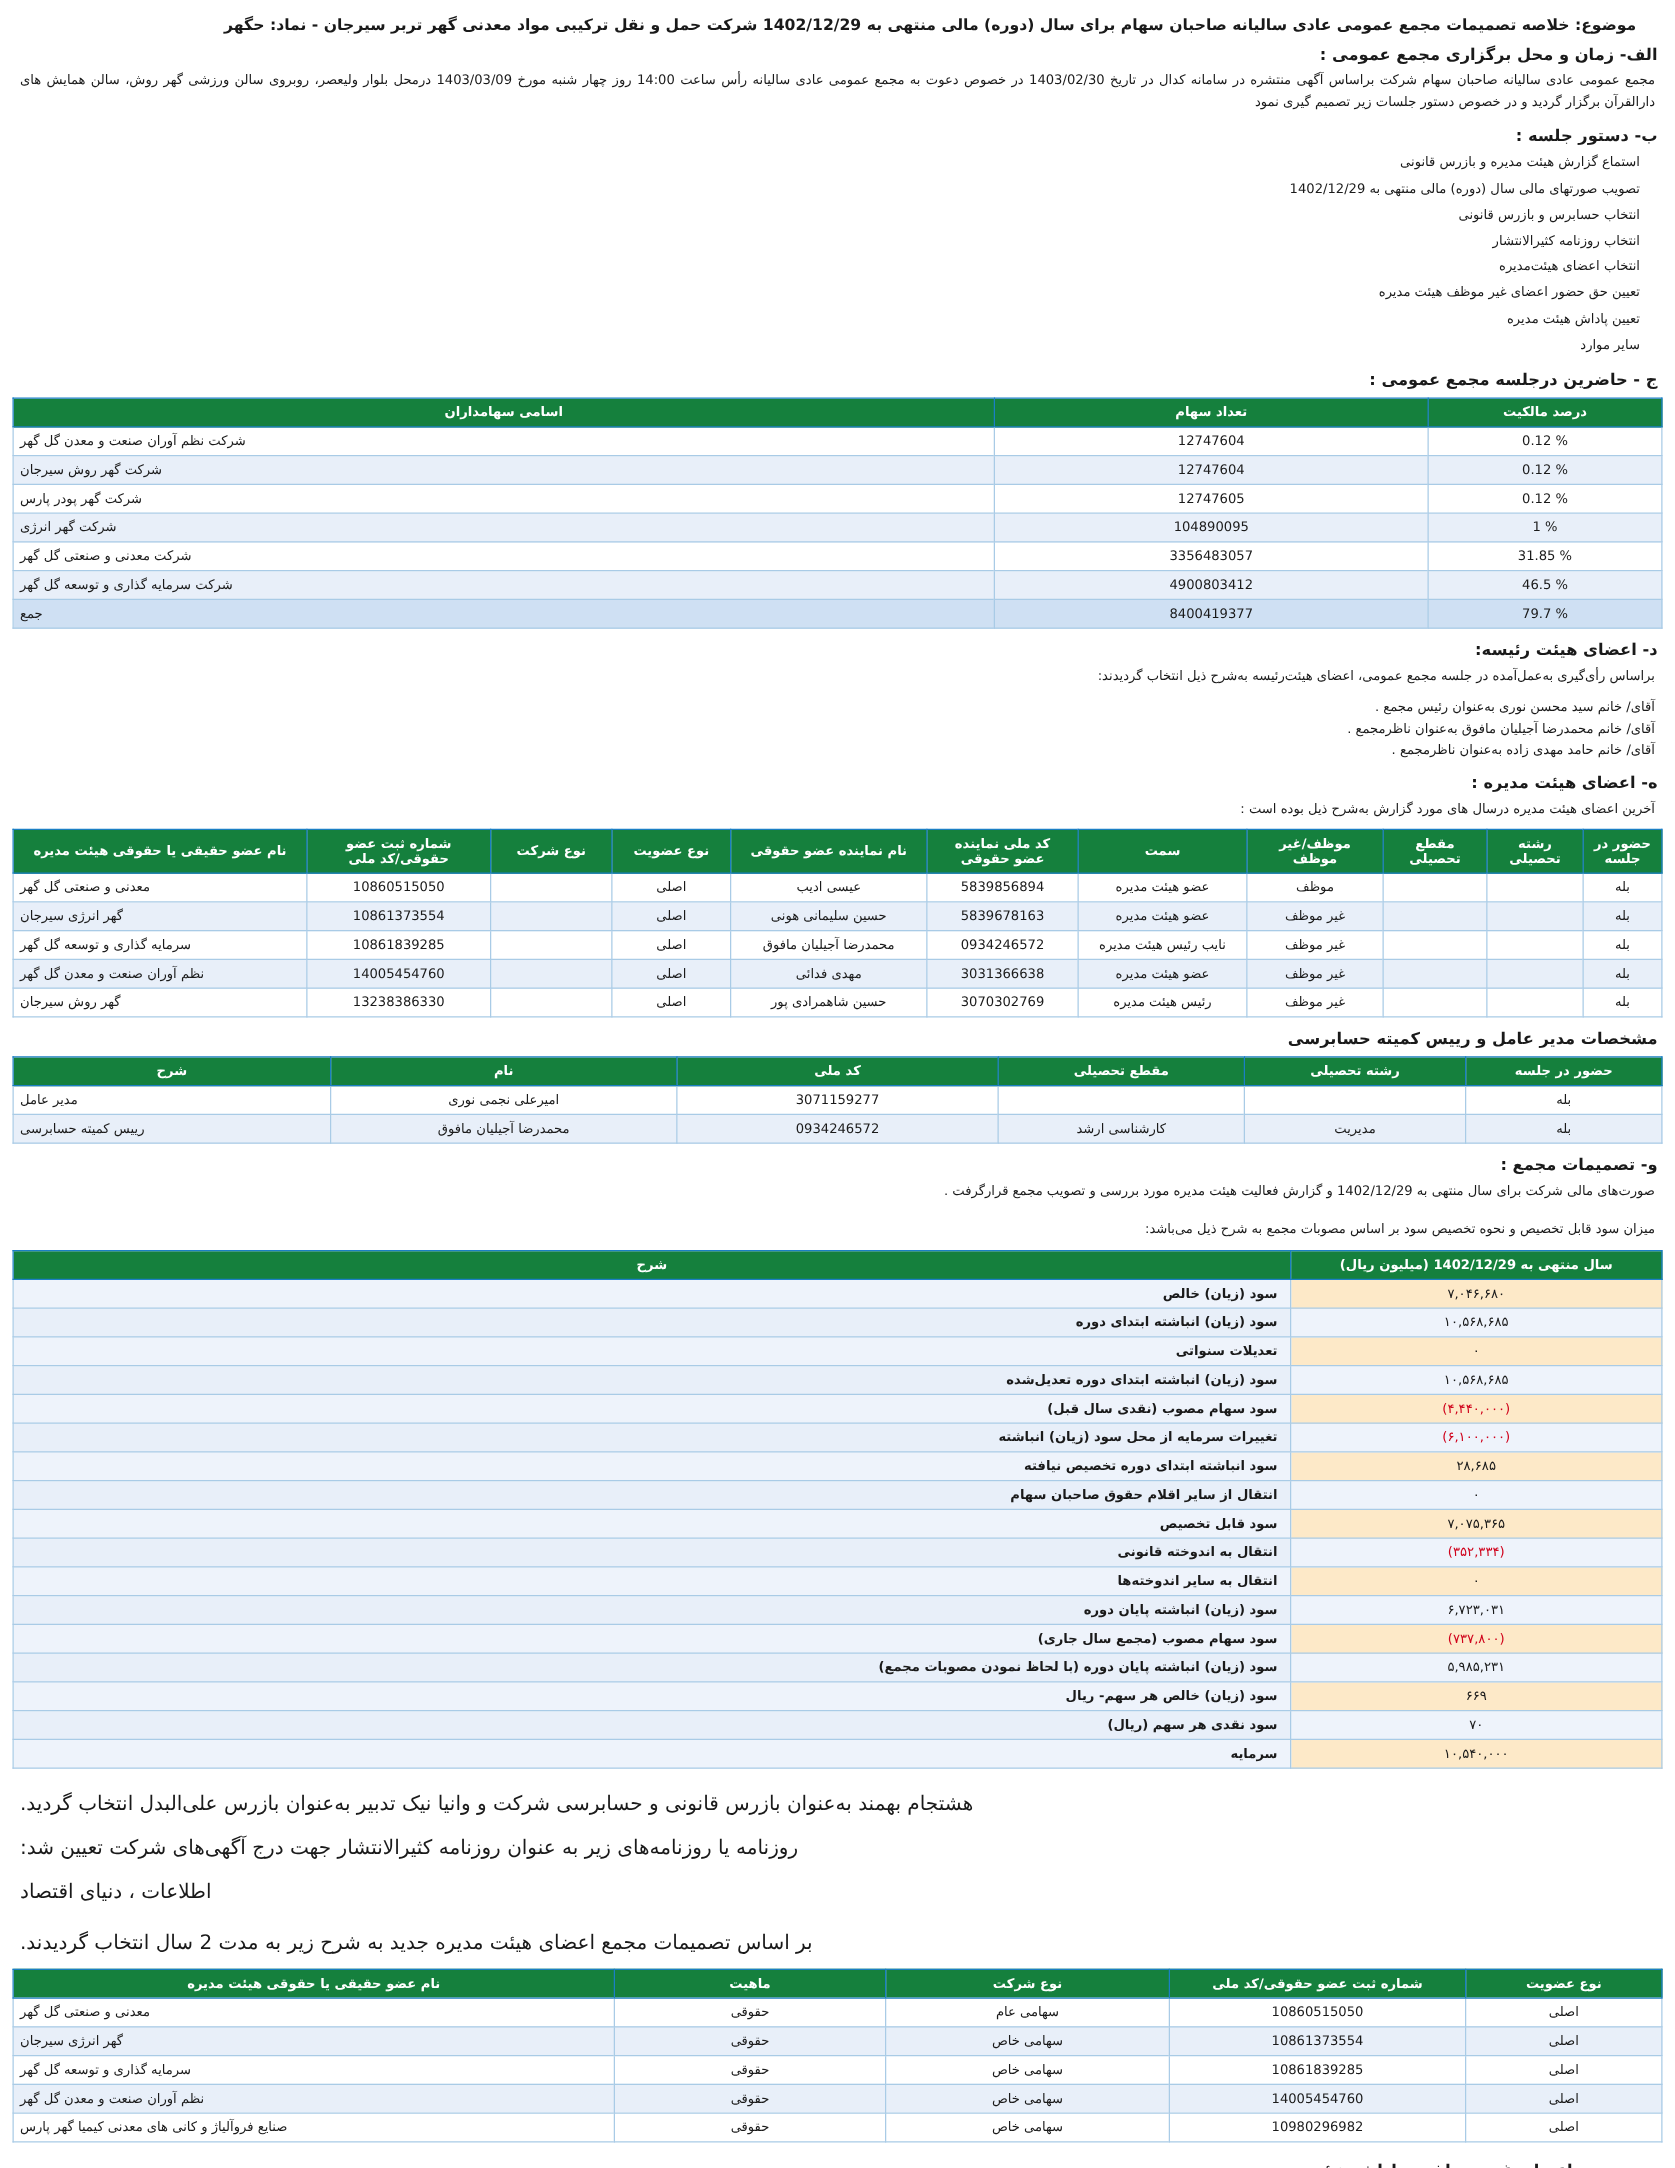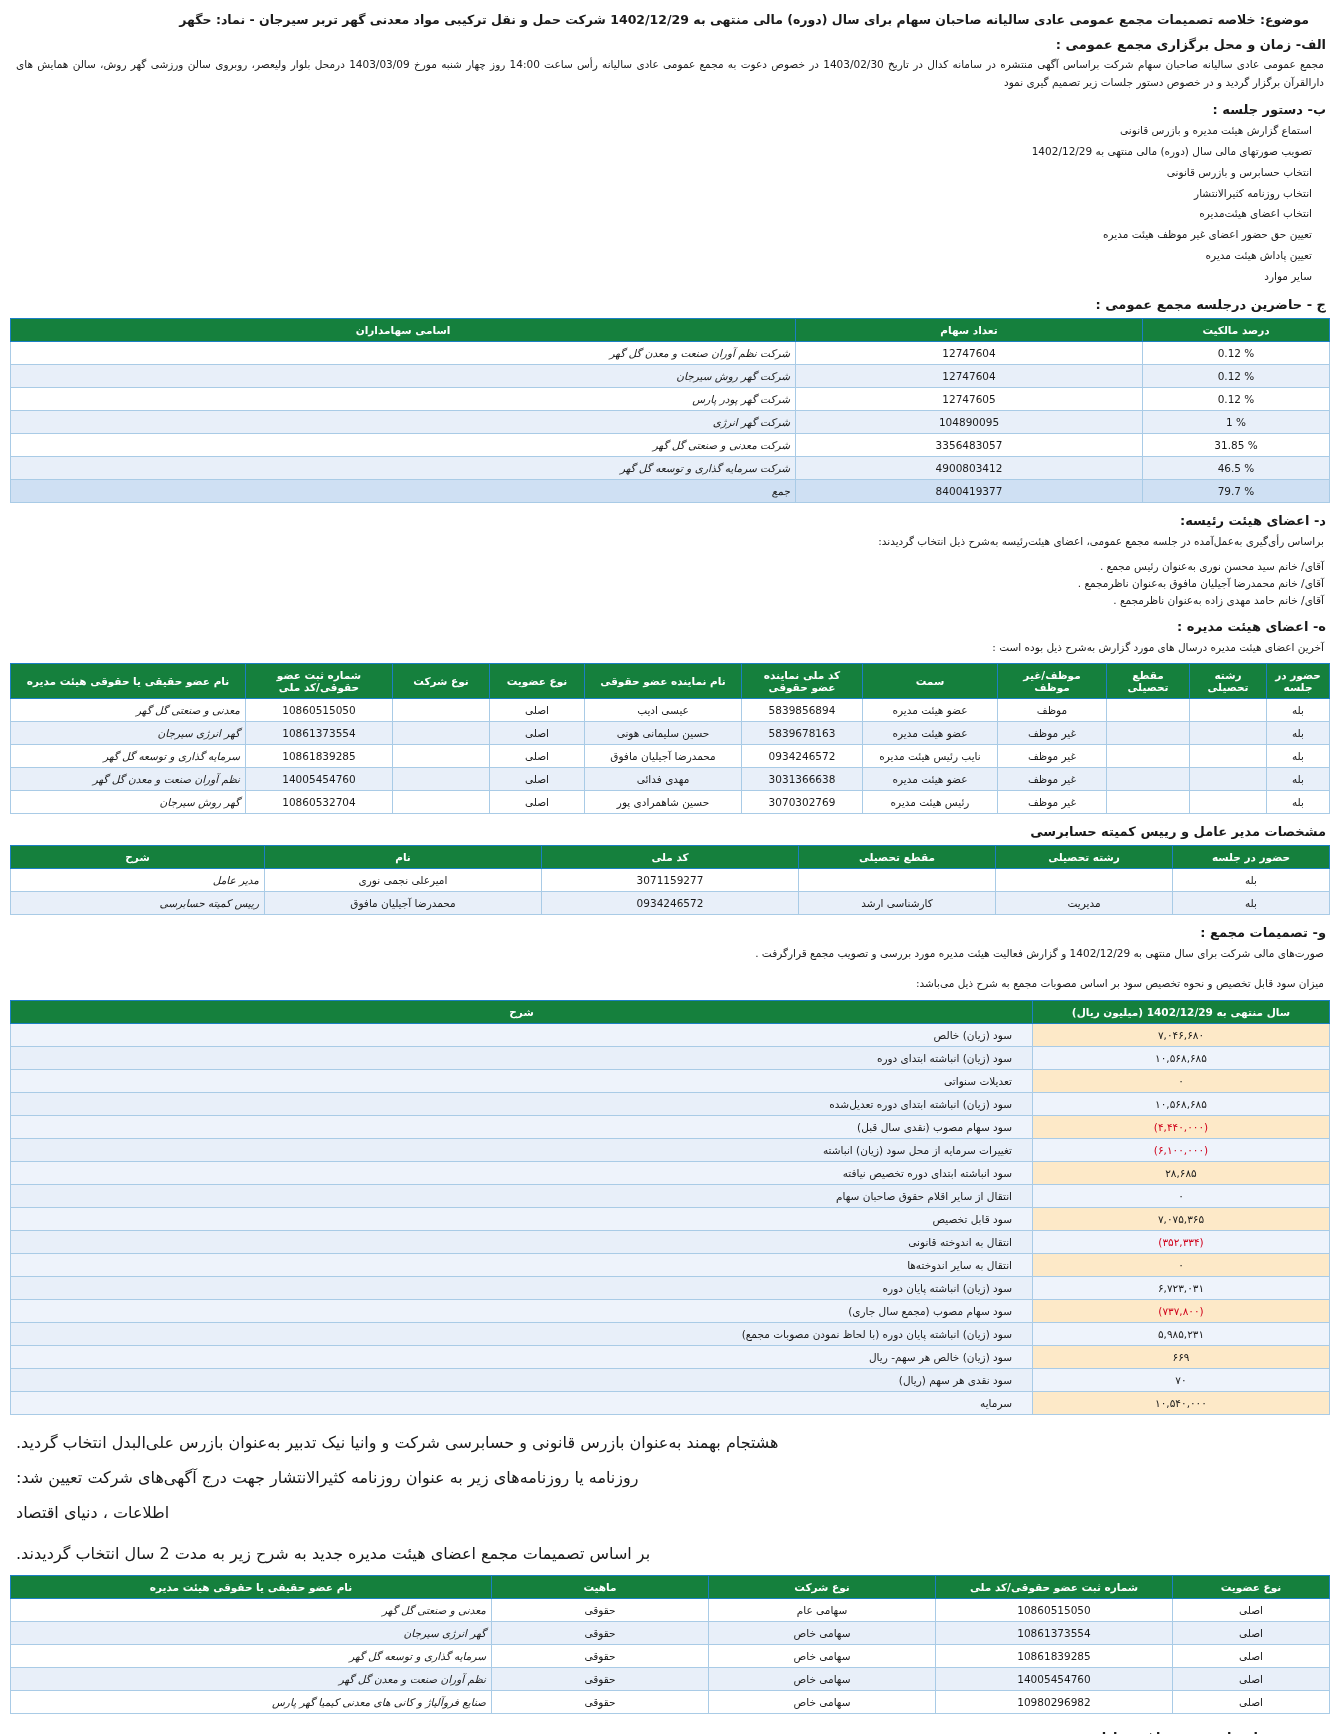--- a/index.html
+++ b/index.html
@@ -15,23 +15,23 @@
   .title-line{font-weight:bold;font-size:12.5px;text-align:right;margin:4px 21px 10px 0;}
   .sec-head{font-weight:bold;font-size:13px;text-align:right;margin:10px 4px 4px 0;}
   .para{font-size:10.5px;text-align:justify;line-height:1.7;margin:2px 6px 2px 6px;}
   .para-r{font-size:10.5px;text-align:right;line-height:1.9;margin:1px 6px;}
   .indent{margin-right:18px;}
   table{border-collapse:collapse;width:100%;font-size:10.5px;}
   .tbl{border:1px solid #1b7fc4;margin:6px 0 4px 0;}
   .tbl th{background:#15803d;color:#ffffff;font-weight:bold;padding:5px 8px;border:1px solid #1b7fc4;text-align:center;font-size:10.5px;}
   .tbl td{border:1px solid #a9cbe6;padding:3px 5px;text-align:center;height:16px;}
   .tbl tr.alt td{background:#e8eff9;}
-  .tbl td.right{text-align:right;font-style:italic;}
+  .tbl td.right{text-align:left;}
   .sum-row td{background:#cfe0f3;font-weight:normal;}
-  .profit td.label{background:#eef3fb;text-align:right;padding-right:20px;}
+  .profit td.label{background:#eef3fb;text-align:right;padding-right:10px;font-weight:bold;}
   .profit td.val{background:#fde9c8;text-align:center;width:260px;}
   .profit tr.alt td.val{background:#eef3fb;}
   .neg{color:#d0021b;}
   .footer-note{font-size:16px;text-align:left;margin:6px 6px 2px 6px;line-height:1.8;}
 </style>
 </head>
 <body>
 
 <div class="page">
 
@@ -181,21 +181,21 @@
       <tr>
         <td>بله</td>
         <td></td>
         <td></td>
         <td>غیر موظف</td>
         <td>رئیس هیئت مدیره</td>
         <td>3070302769</td>
         <td>حسین شاهمرادی پور</td>
         <td>اصلی</td>
         <td></td>
-        <td>10860532704</td>
+        <td>13238386330</td>
         <td class="right">گهر روش سیرجان</td>
       </tr>
     </tbody>
   </table>
 
   <div class="sec-head">مشخصات مدیر عامل و رییس کمیته حسابرسی</div>
   <table class="tbl">
     <thead>
       <tr>
         <th style="width:140px">حضور در جلسه</th>

